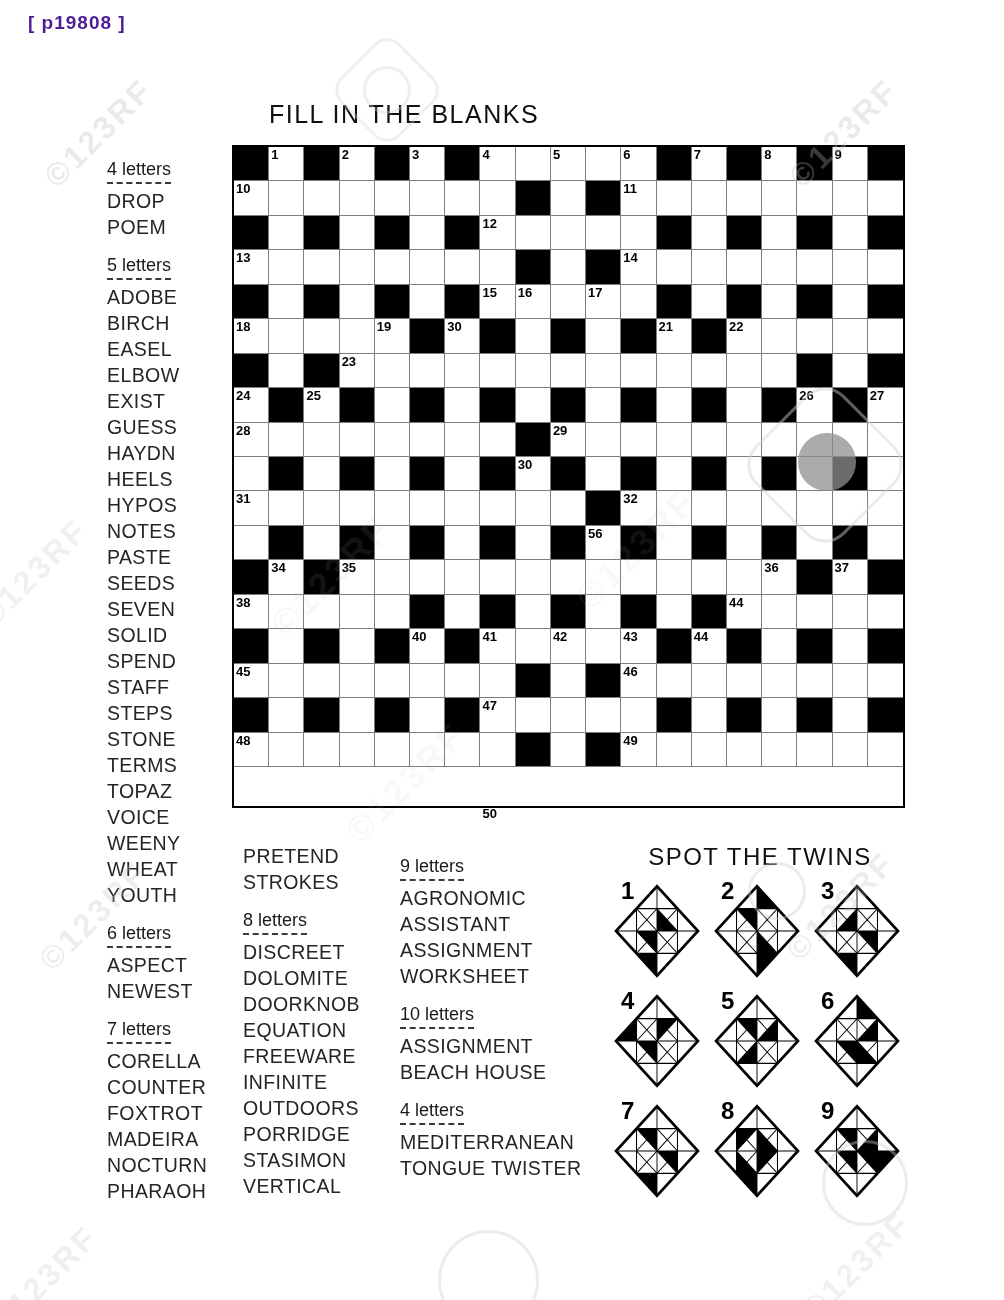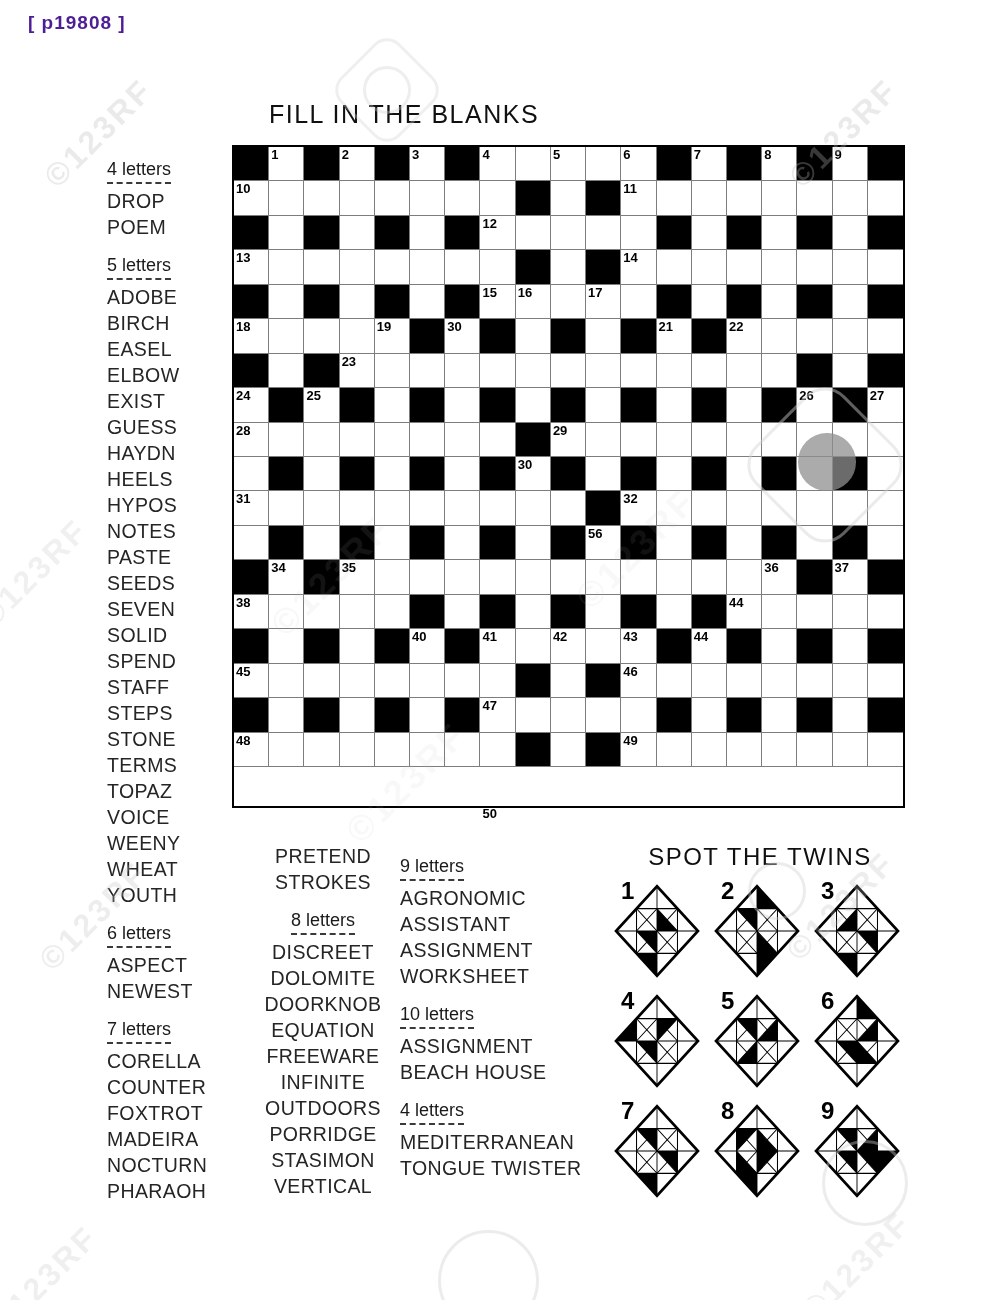--- a/index.html
+++ b/index.html
@@ -19,21 +19,21 @@
   }
   .cell{position:relative;border-right:1px solid #7d7d7d;border-bottom:1px solid #7d7d7d;box-sizing:border-box;}
   .cell.b{background:#000;}
   .cell.w{background:#fff;}
   .cell.lastc{border-right:none;text-align:right;}
   .cell.lastr{border-bottom:none;margin-top:39px;}
   .num{position:absolute;top:0px;left:2px;font-size:13px;font-weight:700;color:#000;line-height:15px;}
   
   .wl-col{position:absolute;z-index:2;}
   #wl-col1{left:107px;top:146px;width:140px;}
-  #wl-col2{left:243px;top:843px;width:160px;text-align:center;}
+  #wl-col2{left:243px;top:843px;width:160px;}
   #wl-col3{left:400px;top:843px;width:190px;}
   .wl-heading{margin:14px 0 8px 0;line-height:22px;font-size:18px;color:#1a1a1a;}
   .wl-heading span{border-bottom:2px dashed #3a3a3a;padding-bottom:3px;}
   .wl-col > .wl-heading:first-child{margin-top:12px;}
   .word{line-height:26px;font-size:19.5px;letter-spacing:0.4px;color:#252525;white-space:nowrap;}
   
   #twins-title{position:absolute;left:610px;top:843px;width:300px;text-align:center;
     font-size:24px;font-weight:400;letter-spacing:1.5px;color:#101010;z-index:2;}
   .twin-svg{position:absolute;z-index:2;}
   .twin-label{position:absolute;z-index:3;font-size:24px;font-weight:700;color:#000;line-height:24px;}

